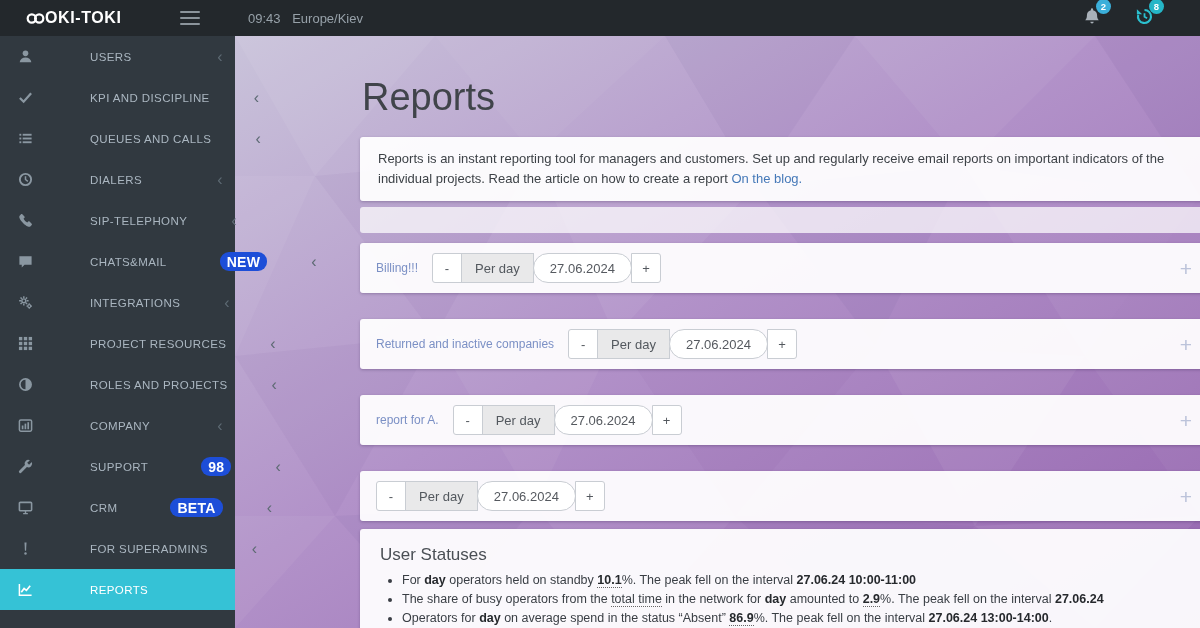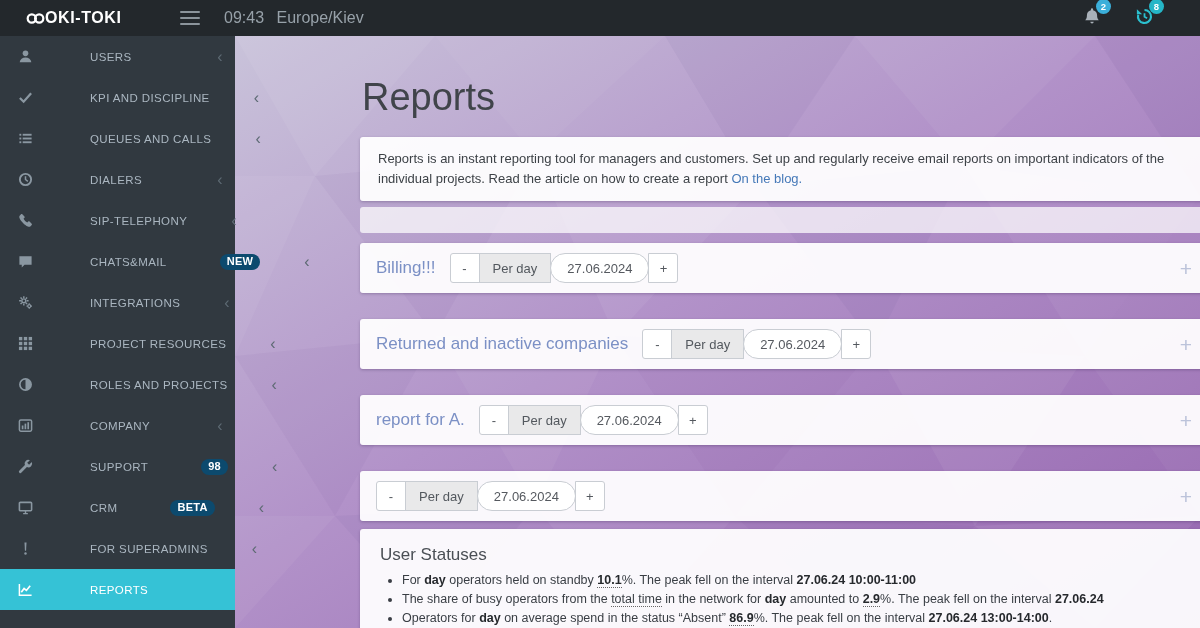--- a/index.html
+++ b/index.html
@@ -14,21 +14,21 @@
   .topbar {
     position:absolute; top:0; left:0; width:1200px; height:36px;
     background:#23282c; z-index:40; display:flex; align-items:center;
   }
   .brand { width:170px; padding-left:26px; display:flex; align-items:center; gap:0;
     color:#ffffff; font-weight:700; font-size:16px; letter-spacing:.6px; cursor:pointer; }
   .brand svg { display:block; }
   .hamburger { width:20px; height:14px; display:flex; flex-direction:column; justify-content:space-between;
     cursor:pointer; margin-left:10px; }
   .hamburger span { display:block; height:2px; background:#8b949b; border-radius:1px; }
-  .topbar-time { color:#97a1a9; font-size:16px; margin-left:24px; }
+  .topbar-time { color:#97a1a9; font-size:13px; margin-left:48px; }
   .topbar-time .tz { margin-left:8px; }
   .topbar-right { margin-left:auto; display:flex; gap:34px; padding-right:46px; align-items:center; }
   .icon-btn { position:relative; cursor:pointer; display:flex; }
   .icon-bell { color:#a9b1b9; }
   .icon-history { color:#2bc0cf; }
   .badge-count {
     position:absolute; top:-8px; right:-10px; min-width:15px; height:15px; padding:0 3px;
     border-radius:8px; color:#fff; font-size:9.5px; font-weight:700;
     display:flex; align-items:center; justify-content:center;
   }
@@ -38,21 +38,21 @@
   
   .sidebar { position:absolute; top:36px; left:0; width:235px; height:592px; background:#313940; z-index:30; }
   .side-item {
     height:41px; display:flex; align-items:center; padding:0 12px 0 18px;
     color:#aab6c0; font-size:11.5px; letter-spacing:.4px; cursor:pointer;gap:44px;
   }
   .s-icon { width:16px; height:16px; margin-right:12px; color:#8a97a1; flex:none; display:flex; align-items:center; }
   .s-icon svg { width:15px; height:15px; display:block; }
   .s-label { white-space:nowrap; }
   .s-badge {
-    margin-left:9px; background:#0c4a6e; color:#fff; font-size:11px; font-weight:700;
+    margin-left:9px; background:#1d4ed8; color:#fff; font-size:14px; font-weight:700;
     padding:2.5px 7px; border-radius:9px; letter-spacing:.3px; line-height:1;
   }
   .s-chev { margin-left:auto; color:#5d6a73; font-size:16px; line-height:1; font-weight:400; }
   .side-item.active { background:#35c2d6; color:#ffffff; }
   .side-item.active .s-icon { color:#ffffff; }
 
   
   .main { position:absolute; left:235px; top:36px; width:965px; height:592px; overflow:hidden; }
   .mesh { position:absolute; inset:0; width:100%; height:100%; }
   .content { position:relative; padding:32px 0 0 125px; width:985px; z-index:2; }
@@ -66,21 +66,21 @@
   .intro-line2 { display:block; white-space:nowrap; overflow:hidden; }
   a.intro-link { color:#4579b8; text-decoration:none; cursor:pointer; }
 
   .toolbar-strip { width:860px; height:26px; margin-top:6px; background:rgba(255,255,255,.72); border-radius:3px; }
 
   .report-row {
     width:860px; height:50px; margin-top:26px; display:flex; align-items:center;
     padding-left:16px; position:relative;
   }
   .report-row.first { margin-top:10px; }
-  .report-title { font-size:17px; color:#7b90c5; margin-right:14px; white-space:nowrap; cursor:pointer; }
+  .report-title { font-size:12px; color:#7b90c5; margin-right:14px; white-space:nowrap; cursor:pointer; }
   .btn-group { display:flex; flex:none; }
   .btn {
     height:30px; border:1px solid #c9cdd3; background:#fff; color:#53585e; font-size:13px;
     display:flex; align-items:center; padding:11px 13px; margin-left:-1px; cursor:pointer;
     font-family:"Liberation Sans", sans-serif; border-radius:0;
   }
   .btn:first-child { margin-left:0; border-radius:3px 0 0 3px; }
   .btn:last-child { border-radius:0 3px 3px 0; }
   .btn.square { width:30px; justify-content:center; padding:0; }
   .btn.period { background:#e9e9ea; }

